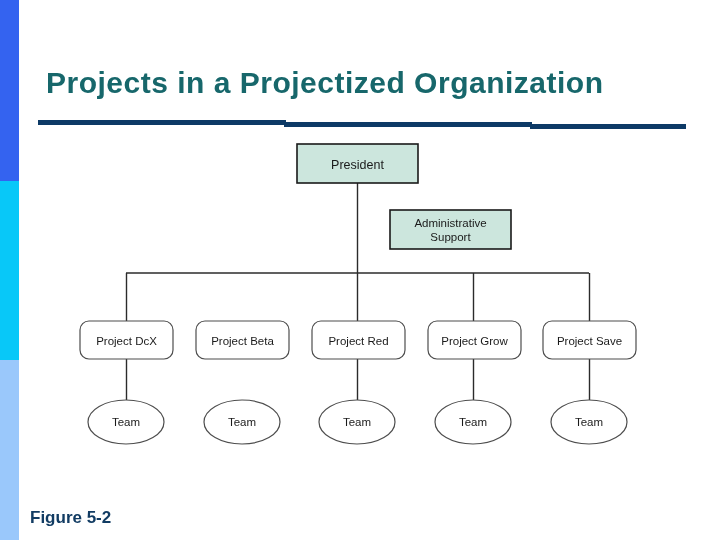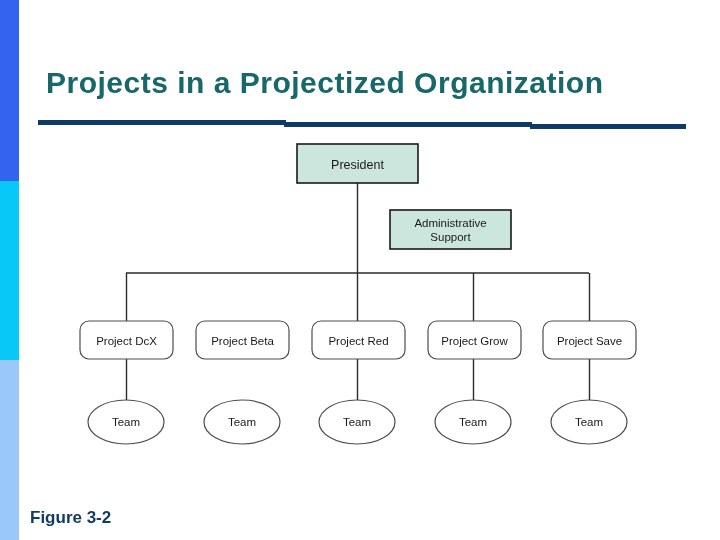--- a/index.html
+++ b/index.html
@@ -182,16 +182,16 @@
       </g>
 
       <g>
         <ellipse cx="589" cy="422" rx="38" ry="22" fill="#ffffff" stroke="#4d4d4d" stroke-width="1.2"></ellipse>
         <text x="589" y="426" text-anchor="middle" font-family="Liberation Sans, sans-serif" font-size="11.5" fill="#1a1a1a">Team</text>
       </g>
 
     </svg>
   </div>
 
-  <div class="figure-label">Figure 3-2</div>
+  <div class="figure-label">Figure 5-2</div>
   <div class="page-number">5-9</div>
 
 </div>
 
 </body></html>

